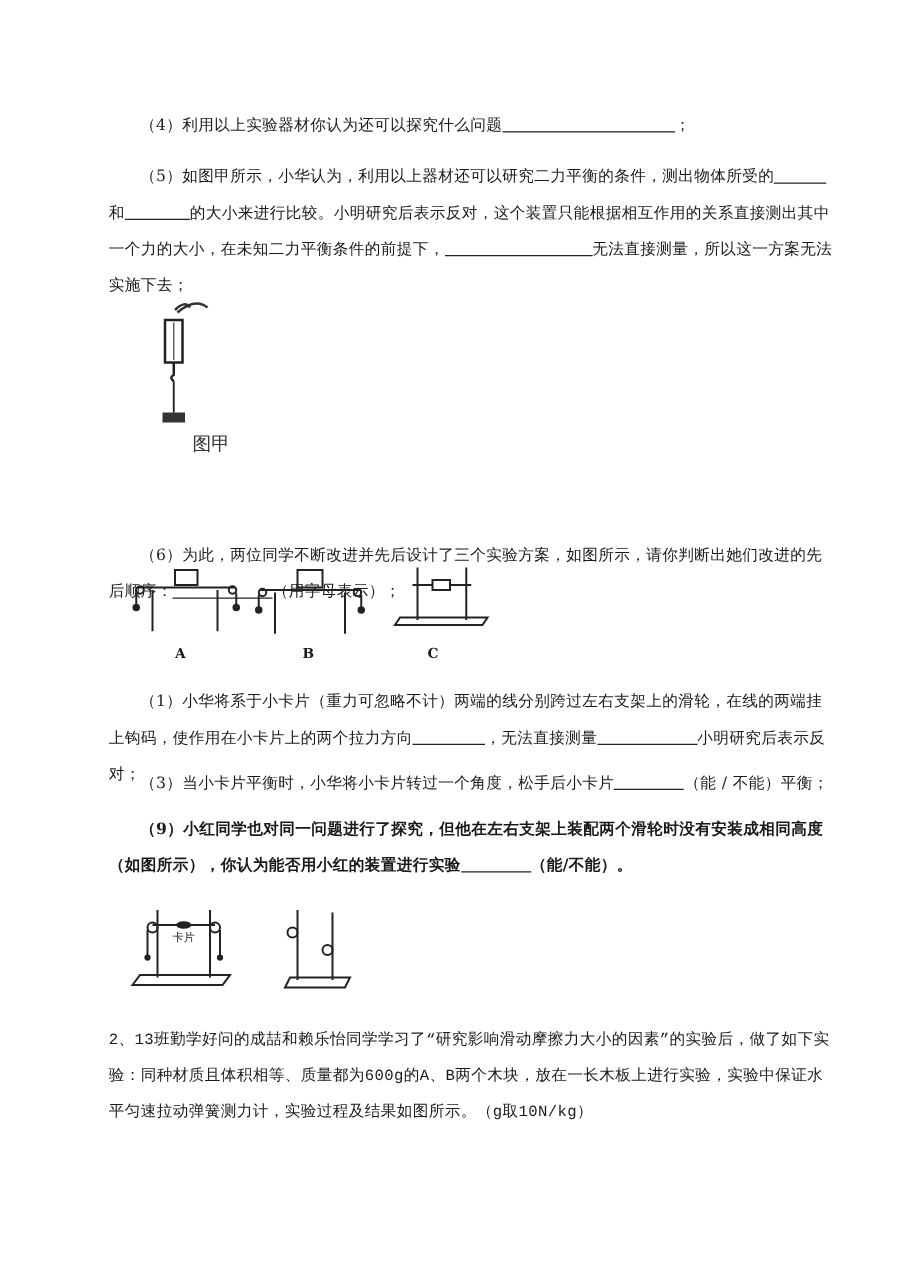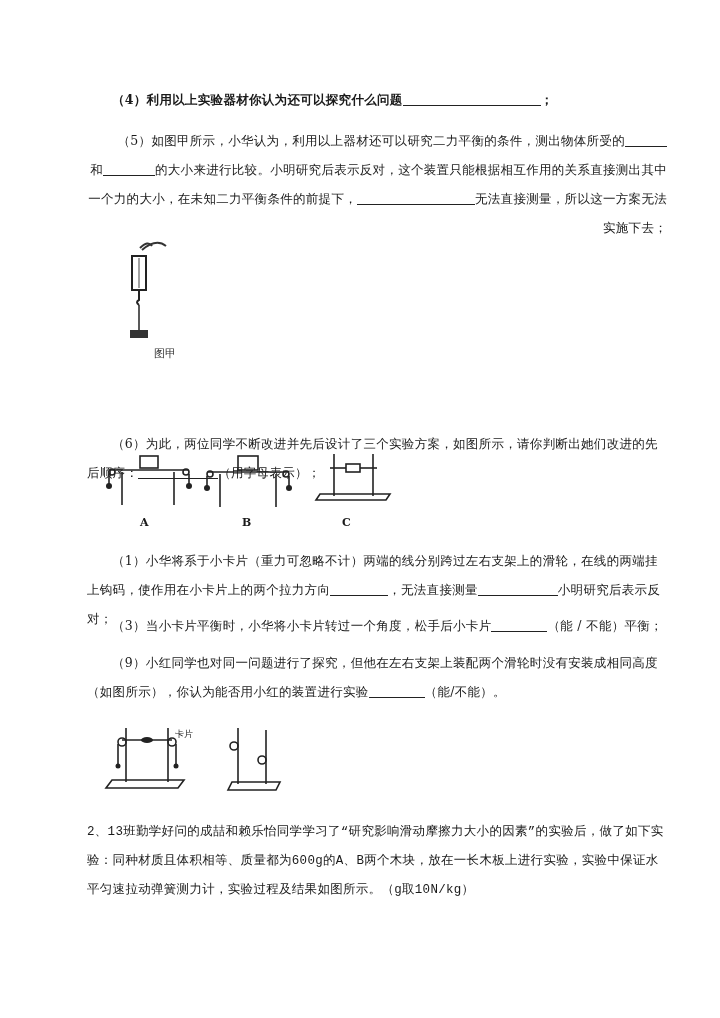--- a/index.html
+++ b/index.html
@@ -2,30 +2,30 @@
 <html><head>
 <meta charset="utf-8">
 <style>
   html, body { margin:0; padding:0; background:#ffffff; }
   body { width:720px; height:1018px; position:relative; overflow:hidden;
          font-family:"DejaVu Serif","Liberation Serif",serif; color:#1a1a1a; }
   .p { position:absolute; left:87px; width:580px; font-size:12.5px; line-height:29px; letter-spacing:0.3px; }
   .ind { text-indent:25px; }
   .blank { display:inline-block; border-bottom:1px solid #222; height:14px; vertical-align:-2px; }
   .fig { position:absolute; }
-  .cap { font-size:11px; color:#333; }
+  .cap { font-size:15px; color:#333; }
 </style>
 </head>
 <body>
 
-<div class="p ind" style="top:85px;font-weight:bold;">
+<div class="p ind" style="top:85px;">
   <span>（4）利用以上实验器材你认为还可以探究什么问题</span><span class="blank" style="width:138px"></span><span>；</span>
 </div>
 
-<div class="p ind" style="top:126px;text-align:right;">
+<div class="p ind" style="top:126px;">
   <span>（5）如图甲所示，小华认为，利用以上器材还可以研究二力平衡的条件，测出物体所受的</span><span class="blank" style="width:42px"></span><span>和</span><span class="blank" style="width:52px"></span><span>的大小来进行比较。小明研究后表示反对，这个装置只能根据相互作用的关系直接测出其中一个力的大小，在未知二力平衡条件的前提下，</span><span class="blank" style="width:118px"></span><span>无法直接测量，所以这一方案无法实施下去；</span>
 </div>
 
 <div class="fig" style="left:118px;top:238px;width:90px;height:125px;">
   <svg width="90" height="110" viewBox="0 0 90 110">
     <path d="M22 10 Q30 2 34 8 M24 12 Q38 0 48 8" stroke="#333" fill="none" stroke-width="2"></path>
     <rect x="14" y="18" width="14" height="34" fill="none" stroke="#222" stroke-width="2"></rect>
     <line x1="21" y1="20" x2="21" y2="50" stroke="#444"></line>
     <path d="M21 52 v10 q-4 2 0 5" stroke="#222" fill="none" stroke-width="2"></path>
     <line x1="21" y1="67" x2="21" y2="92" stroke="#222" stroke-width="1.5"></line>
@@ -77,21 +77,21 @@
 </div>
 
 <div class="p ind" style="top:546px;">
   <span>（1）小华将系于小卡片（重力可忽略不计）两端的线分别跨过左右支架上的滑轮，在线的两端挂上钩码，使作用在小卡片上的两个拉力方向</span><span class="blank" style="width:58px"></span><span>，无法直接测量</span><span class="blank" style="width:80px"></span><span>小明研究后表示反对；</span>
 </div>
 
 <div class="p ind" style="top:611px;">
   <span>（3）当小卡片平衡时，小华将小卡片转过一个角度，松手后小卡片</span><span class="blank" style="width:56px"></span><span>（能 / 不能）平衡；</span>
 </div>
 
-<div class="p ind" style="top:648px;">
+<div class="p ind" style="top:648px;font-weight:bold;">
   <span>（9）小红同学也对同一问题进行了探究，但他在左右支架上装配两个滑轮时没有安装成相同高度（如图所示），你认为能否用小红的装置进行实验</span><span class="blank" style="width:56px"></span><span>（能/不能）。</span>
 </div>
 
 <div class="fig" style="left:100px;top:720px;width:200px;height:80px;">
   <svg width="190" height="75" viewBox="0 0 190 75">
     <g stroke="#222" fill="none" stroke-width="1.6">
       <path d="M6 68 L78 68 L84 60 L12 60 Z"></path>
       <line x1="26" y1="8" x2="26" y2="62"></line>
         <line x1="68" y1="8" x2="68" y2="62"></line>
       <line x1="22" y1="20" x2="72" y2="20"></line>
@@ -104,18 +104,18 @@
         <line x1="166" y1="10" x2="166" y2="64"></line>
       <circle cx="134" cy="26" r="4"></circle>
         <circle cx="162" cy="40" r="4"></circle>
     </g>
     <g fill="#222">
         <circle cx="18" cy="46" r="2.5"></circle>
         <circle cx="76" cy="46" r="2.5"></circle>
         <ellipse cx="47" cy="20" rx="6" ry="3"></ellipse>
       </g>
   </svg>
-  <span style="position:absolute;left:38px;top:8px;font-size:9px;margin-left:37px;">卡片</span>
+  <span style="position:absolute;left:38px;top:24px;font-size:9px;">卡片</span>
 </div>
 
 <div class="p" style="top:818px;font-family:Liberation Mono, monospace;">
   <span>2、13班勤学好问的成喆和赖乐怡同学学习了“研究影响滑动摩擦力大小的因素”的实验后，做了如下实验：同种材质且体积相等、质量都为600g的A、B两个木块，放在一长木板上进行实验，实验中保证水平匀速拉动弹簧测力计，实验过程及结果如图所示。（g取10N/kg）</span>
 </div>
 
 </body></html>

